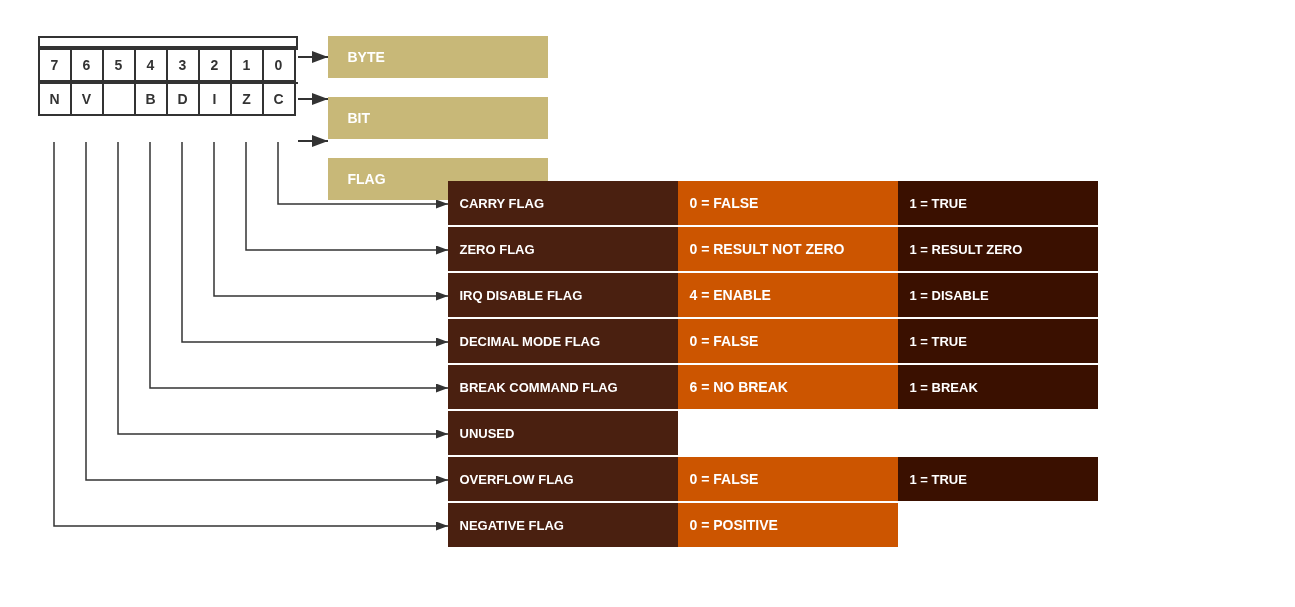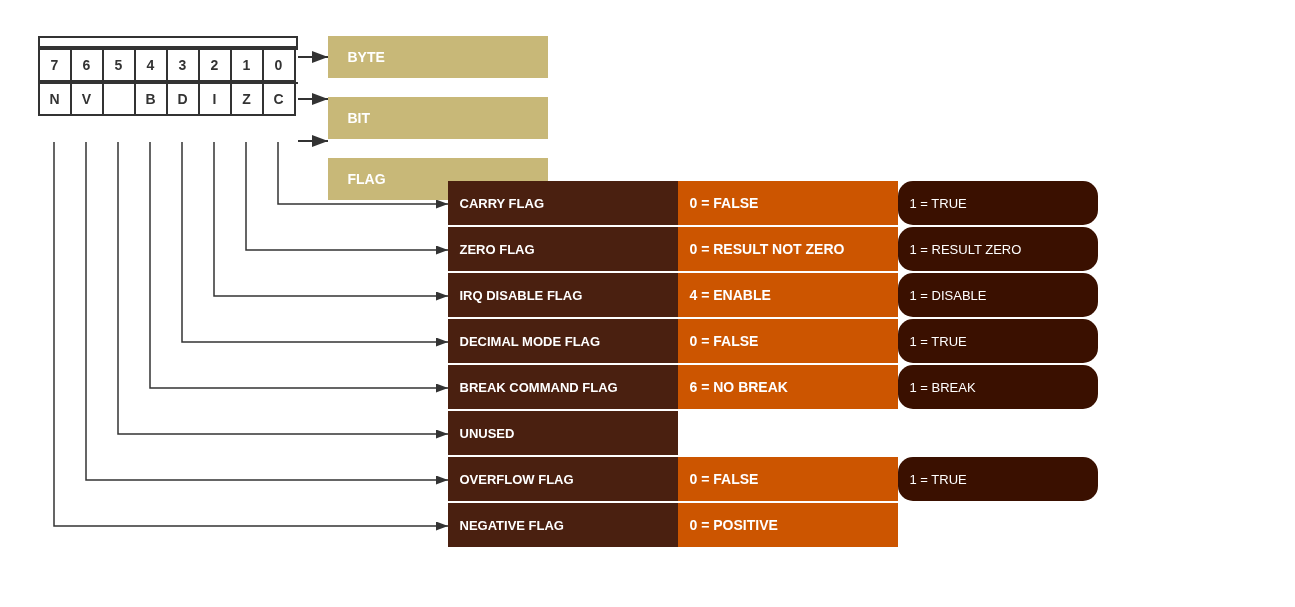--- a/index.html
+++ b/index.html
@@ -113,28 +113,27 @@
       padding: 0 12px;
       width: 220px;
       height: 44px;
       display: flex;
       align-items: center;
       text-align: center;
     }
     .flag-one {
       background: #3a1000;
       color: #fff;
-      font-weight: normal;
+      font-weight: bold;
       font-size: 13px;
       padding: 0 12px;
       width: 200px;
       height: 44px;
       display: flex;
       align-items: center;
-      border-radius: 15px;
     }
     .flag-unused .flag-zero,
     .flag-unused .flag-one {
       background: transparent;
       color: transparent;
     }
     
   </style>
 </head>
 <body>

